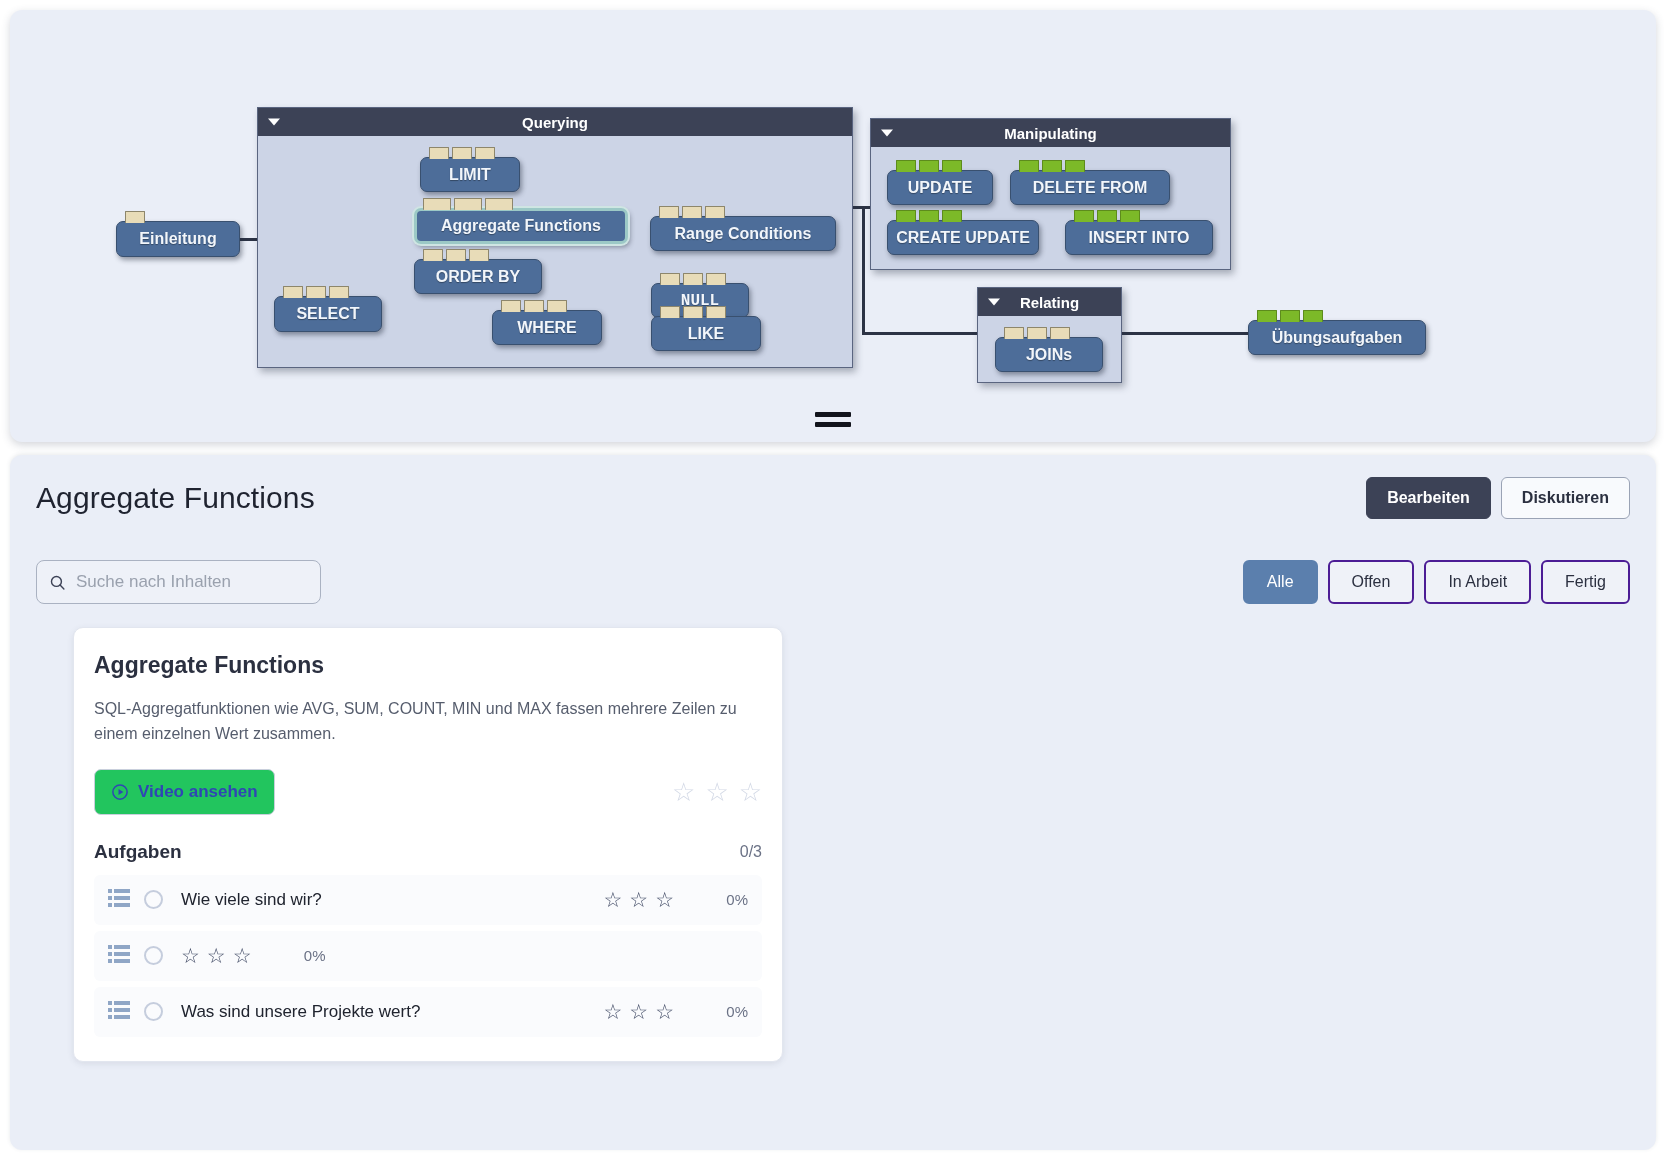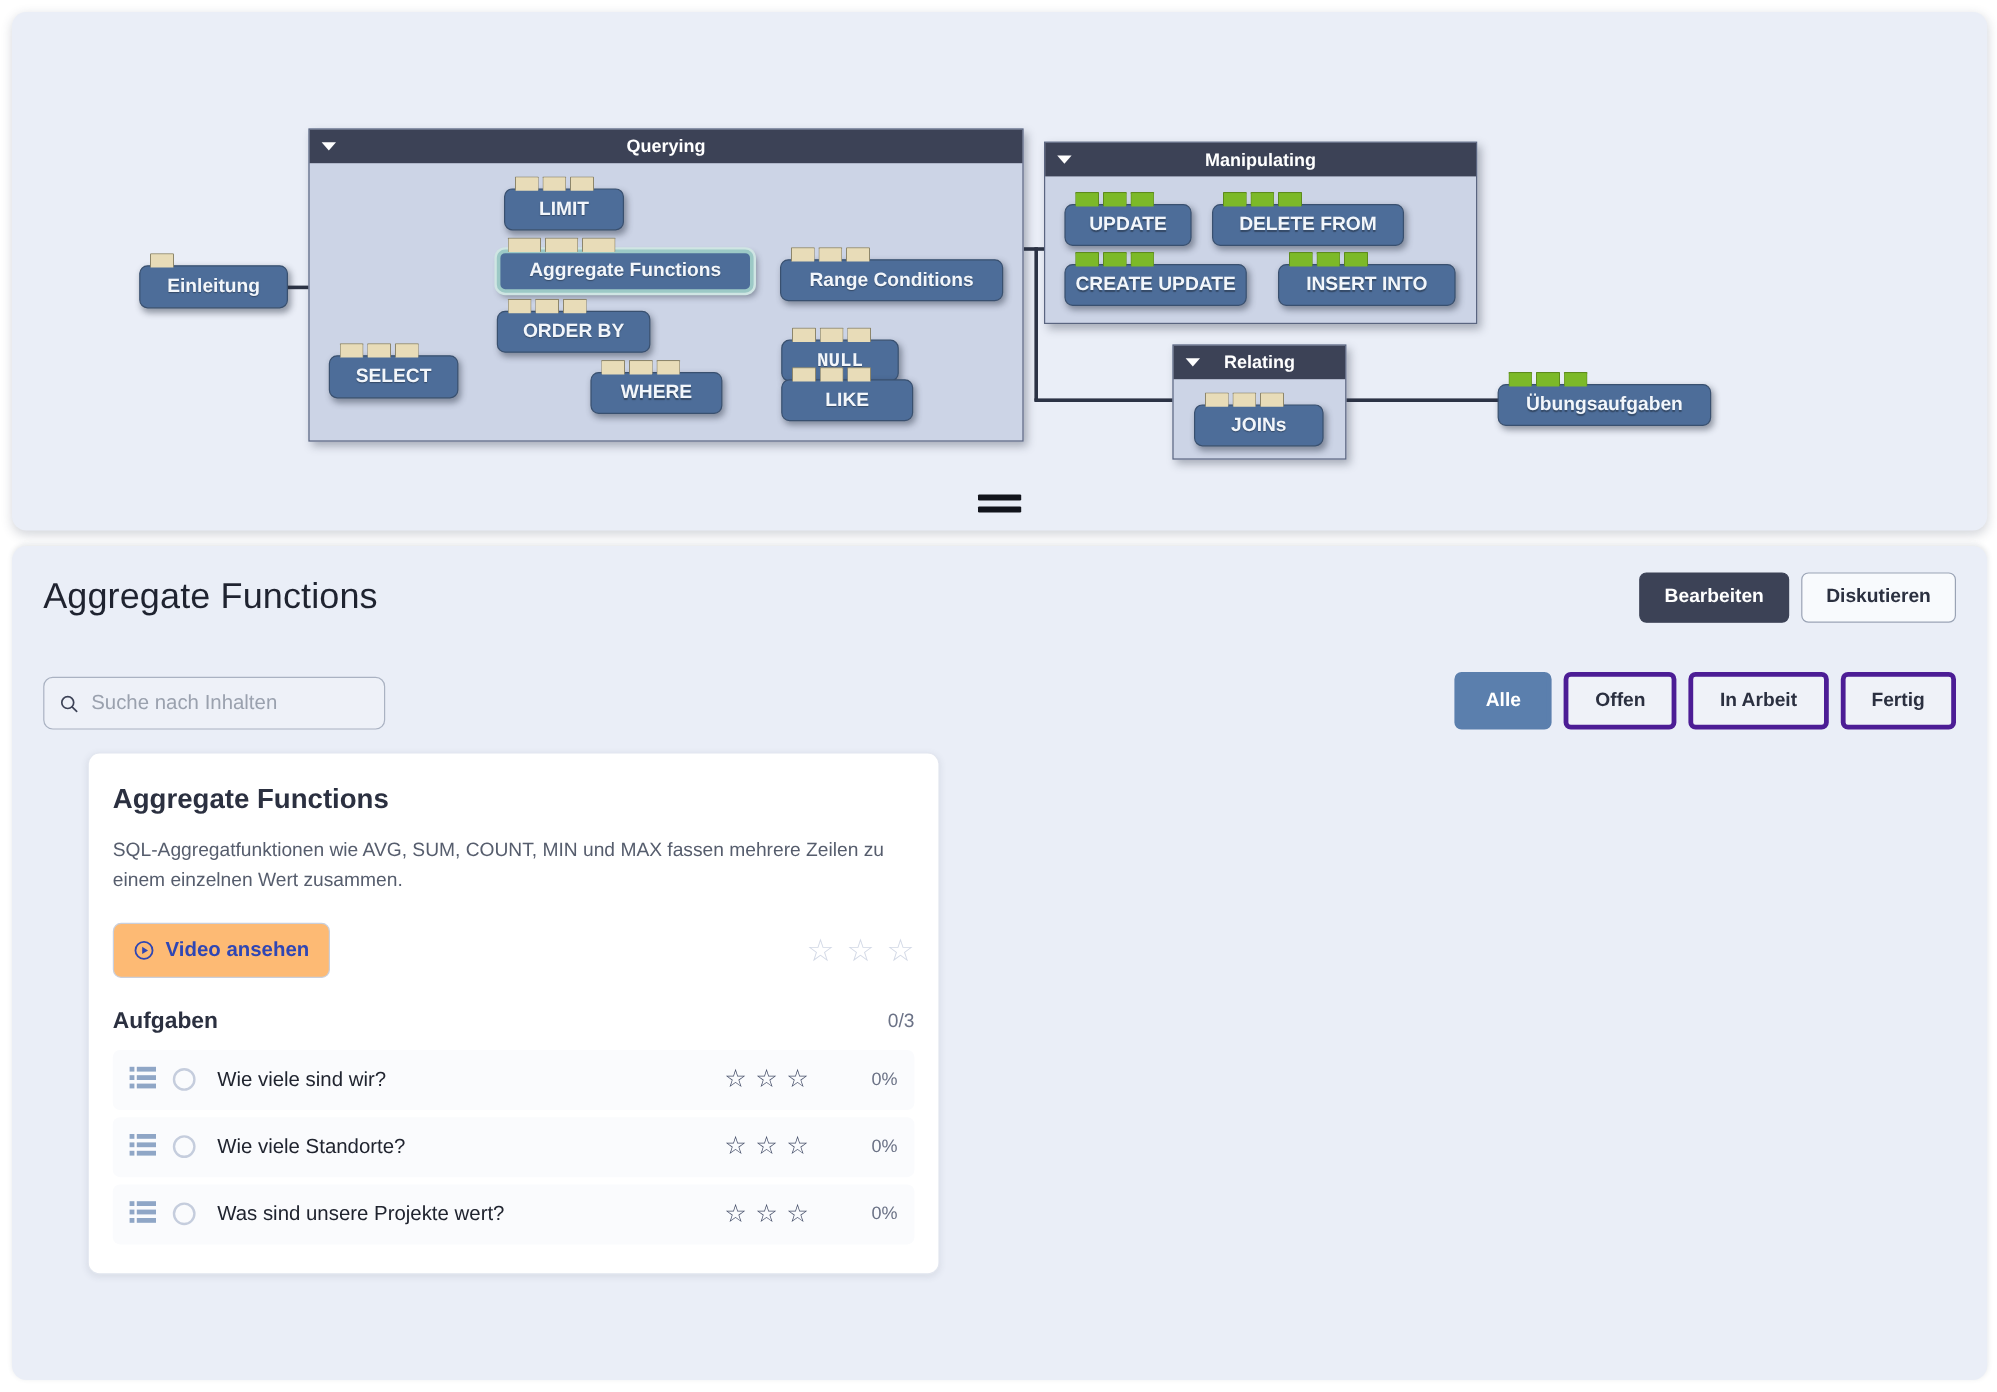--- a/index.html
+++ b/index.html
@@ -152,22 +152,22 @@
     font-size: 17px; color: #2b3040;
     font-family: "Liberation Sans", sans-serif;
     width: 100%;
   }
   #search-box input::placeholder { color: #9aa1ae; }
 
   .filters { display: flex; gap: 10px; }
   .filter-btn {
     border-radius: 6px;
     padding: 11px 22px;
-    font-size: 16px; font-weight: bold;
-    border: 4px solid #4c1d95;
+    font-size: 16px; font-weight: normal;
+    border: 2px solid #4c1d95;
     background: #eff2f8; color: #2b3040;
     cursor: pointer;
   }
   .filter-btn.active {
     background: #5b7fad; color: #fff; border-color: #5b7fad;
   }
 
   
   #topic-card {
     position: absolute;
@@ -187,21 +187,21 @@
     font-size: 16px; color: #565d6d; line-height: 1.55;
     margin-bottom: 22px; max-width: 665px;
   }
   #card-actions {
     display: flex; align-items: center; justify-content: space-between;
     margin-bottom: 26px;
   }
   #video-btn {
     display: inline-flex; align-items: center; gap: 9px;
     border: 1px solid #c9cfdc; border-radius: 7px;
-    background: #fdba74; color: #2f46b4;
+    background: #22c55e; color: #2f46b4;
     font-size: 17px; font-weight: bold;
     padding: 12px 16px; cursor: pointer;
   }
   .stars { display: flex; gap: 10px; }
   .star { font-size: 26px; color: #d3d9e6; line-height: 1; }
   .star.sm { font-size: 21px; color: #47506a; }
 
   #aufgaben-row {
     display: flex; align-items: center; justify-content: space-between;
     margin-bottom: 12px;
@@ -507,21 +507,20 @@
         <span class="line">
             <i class="dot"></i>
             <i class="bar"></i>
           </span>
         <span class="line">
             <i class="dot"></i>
             <i class="bar"></i>
           </span>
       </span>
       <span class="task-radio"></span>
-      <span class="task-label">Wie viele Standorte?</span>
       <span class="task-stars">
         <span class="star sm">☆</span>
         <span class="star sm">☆</span>
         <span class="star sm">☆</span>
       </span>
       <span class="task-pct">0%</span>
     </div>
 
     <div class="task">
       <span class="task-icon">

